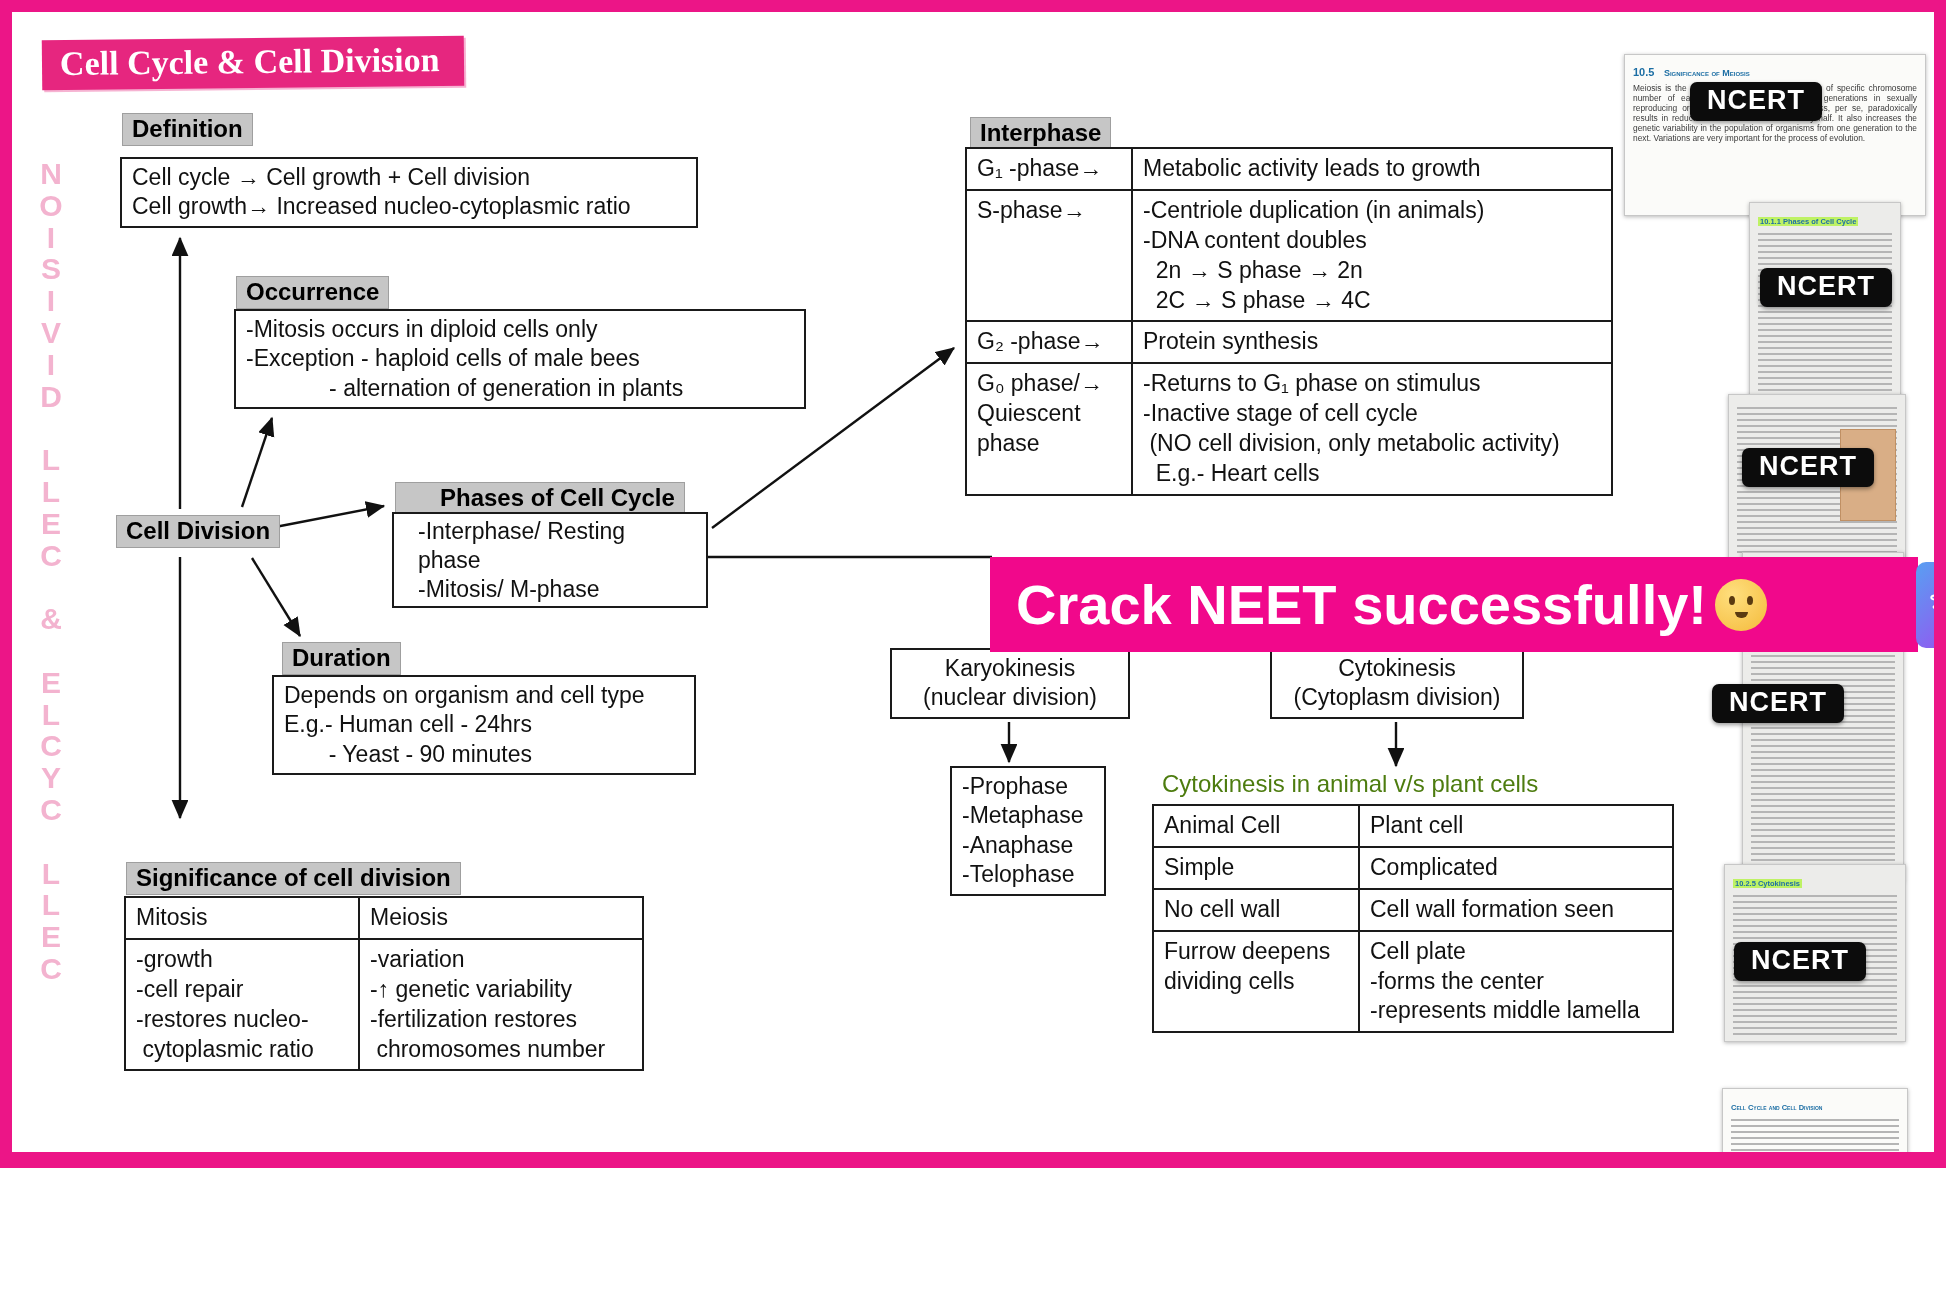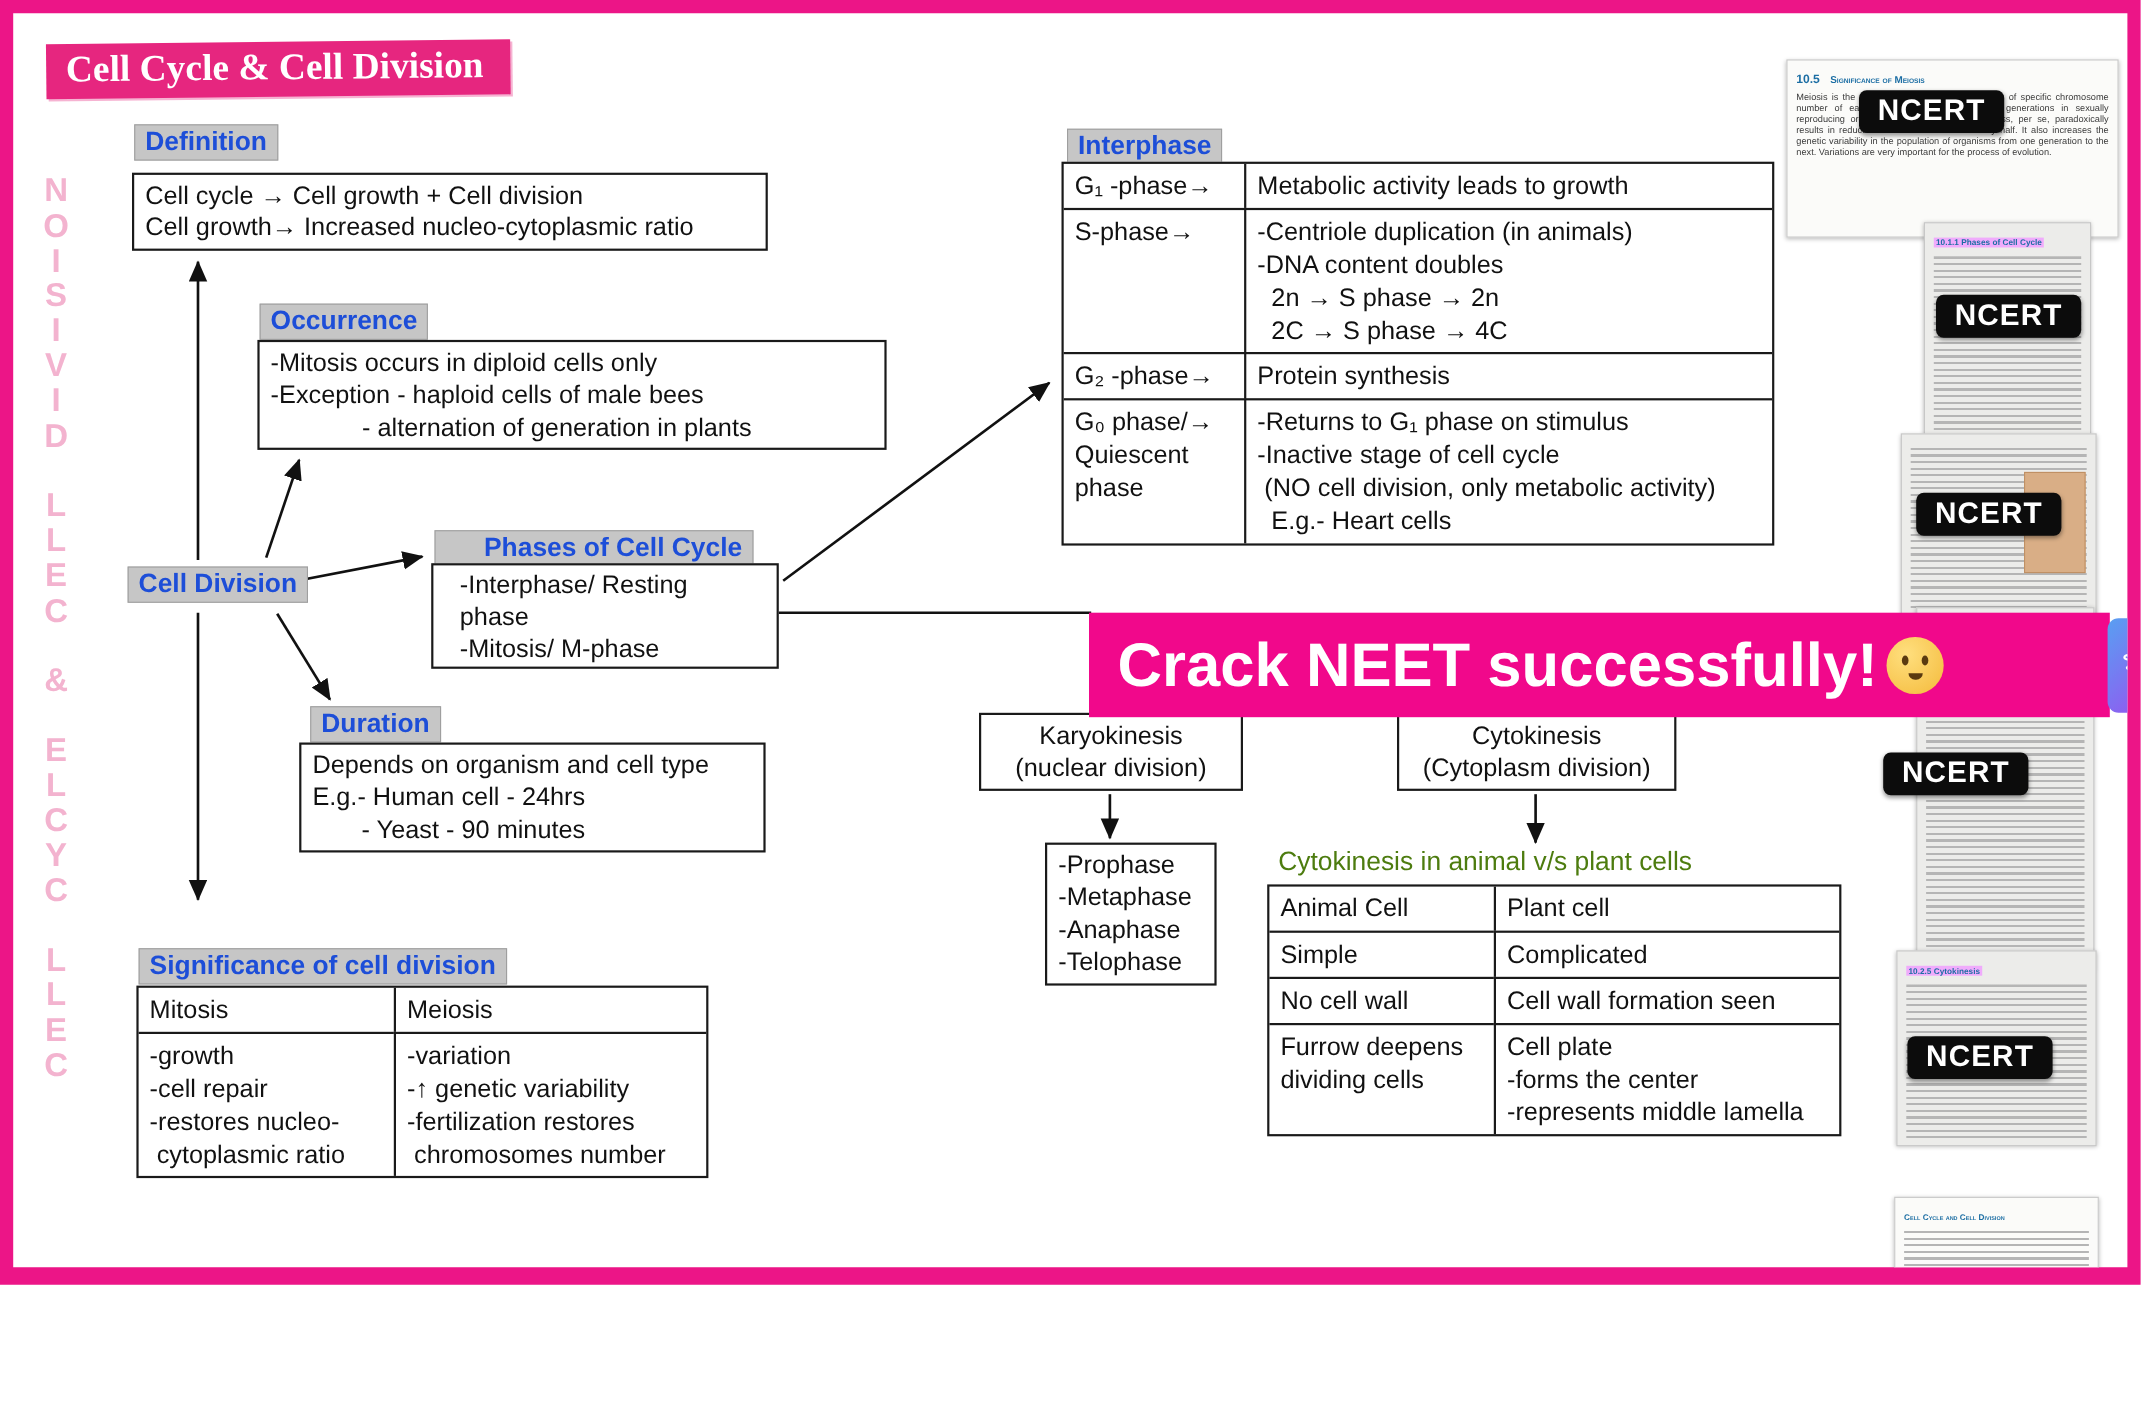--- a/index.html
+++ b/index.html
@@ -16,21 +16,21 @@
     box-shadow:2px 2px 0 rgba(230,38,127,.35);
   }
   
   .watermark {
     position:absolute; left:16px; top:146px; width:46px; text-align:center;
     color:#f3b3cf; font-weight:800; font-size:30px; line-height:1.06;
     white-space:pre-line; letter-spacing:0;
   }
   
   .hl {
-    position:absolute; background:#c6c6c6; color:#1d4ed8; font-weight:bold;
+    position:absolute; background:#c6c6c6; color:#000000; font-weight:bold;
     font-size:24px; padding:1px 9px 2px 9px; white-space:nowrap; z-index:10;
     border:1px solid #9f9f9f;
   }
   
   .note-box {
     position:absolute; border:2px solid #1a1a1a; background:#fff;
     padding:4px 10px; font-size:23px; line-height:1.28; color:#111; z-index:10;
   }
   .line { white-space:pre-wrap; }
   .centered { text-align:center; }
@@ -69,21 +69,21 @@
     box-shadow:0 1px 4px rgba(0,0,0,.28); overflow:hidden; padding:7px 8px;
   }
   .thumb-gray { background:#ececea; }
   .tlines {
     background:repeating-linear-gradient(to bottom, #b5b5b5 0 2px, transparent 2px 6px);
     margin-top:5px;
   }
   .thumb-head-num { color:#1c6ea4; font-weight:bold; font-size:11px; display:inline; }
   .thumb-head { color:#1c6ea4; font-weight:bold; font-size:9px; font-variant:small-caps; display:inline; margin-left:5px; }
   .thumb-body { font-size:8.4px; color:#3a3a3a; text-align:justify; line-height:1.18; margin-top:4px; }
-  .thumb-head-sm { color:#1c6ea4; font-weight:bold; font-size:7.5px; background:#f0abfc; display:inline-block; padding:0 2px; }
+  .thumb-head-sm { color:#1c6ea4; font-weight:bold; font-size:7.5px; background:#bef264; display:inline-block; padding:0 2px; }
   .thumb-head-plain { color:#1c6ea4; font-weight:bold; font-size:7.5px; display:inline-block; }
   .tan-block { position:absolute; right:9px; top:34px; width:56px; height:92px; background:#d9ae86; border:1px solid #c09064; }
   .ncert-badge {
     position:absolute; background:#0c0c0c; color:#fff; font-weight:bold; font-size:27px;
     padding:3px 17px 5px 17px; border-radius:7px; z-index:15; letter-spacing:1px;
     box-shadow:0 2px 4px rgba(0,0,0,.4);
   }
   svg.arrows { position:absolute; left:0; top:0; z-index:5; pointer-events:none; }
 </style>
 </head>

